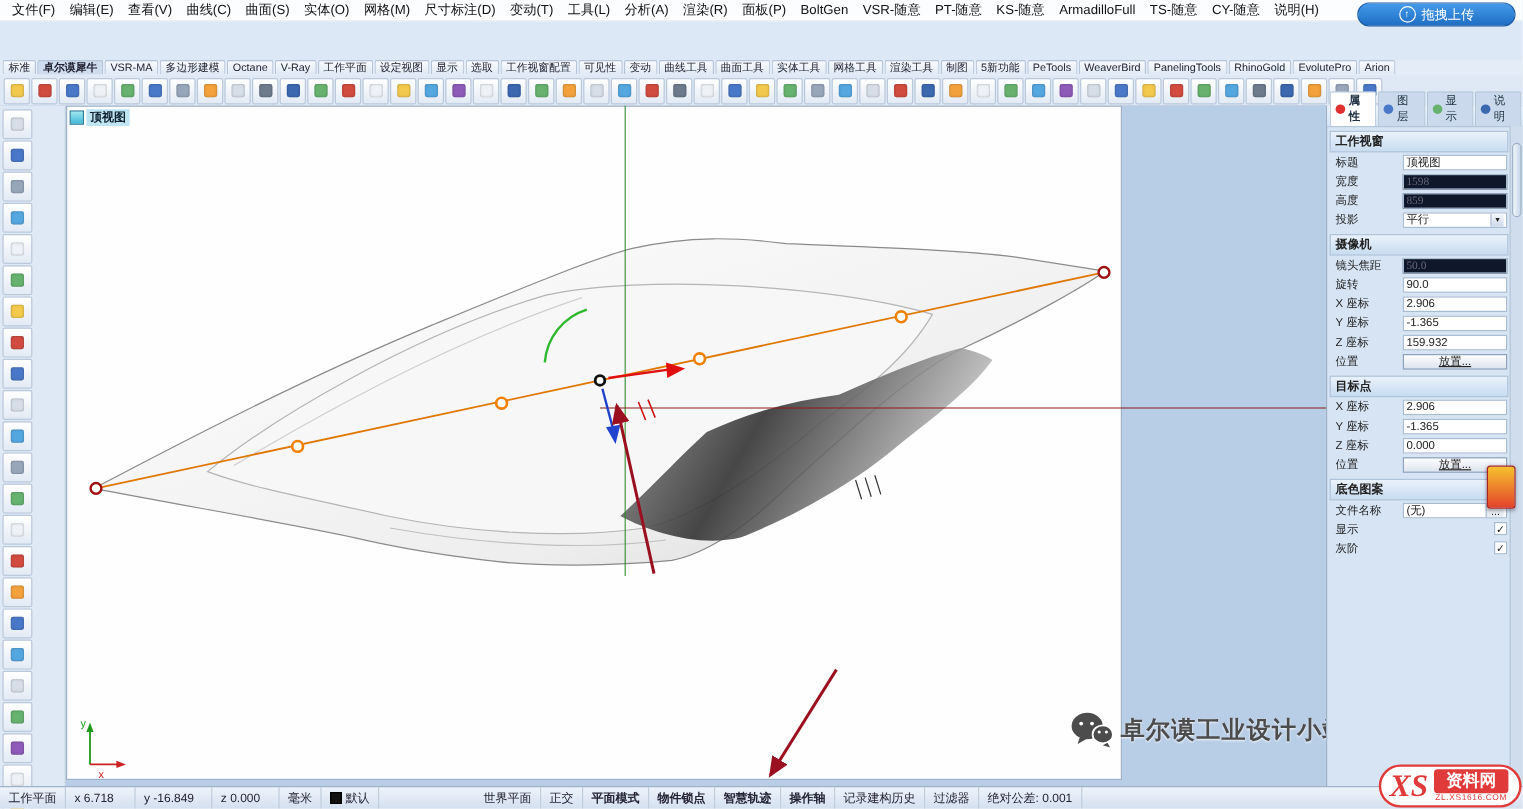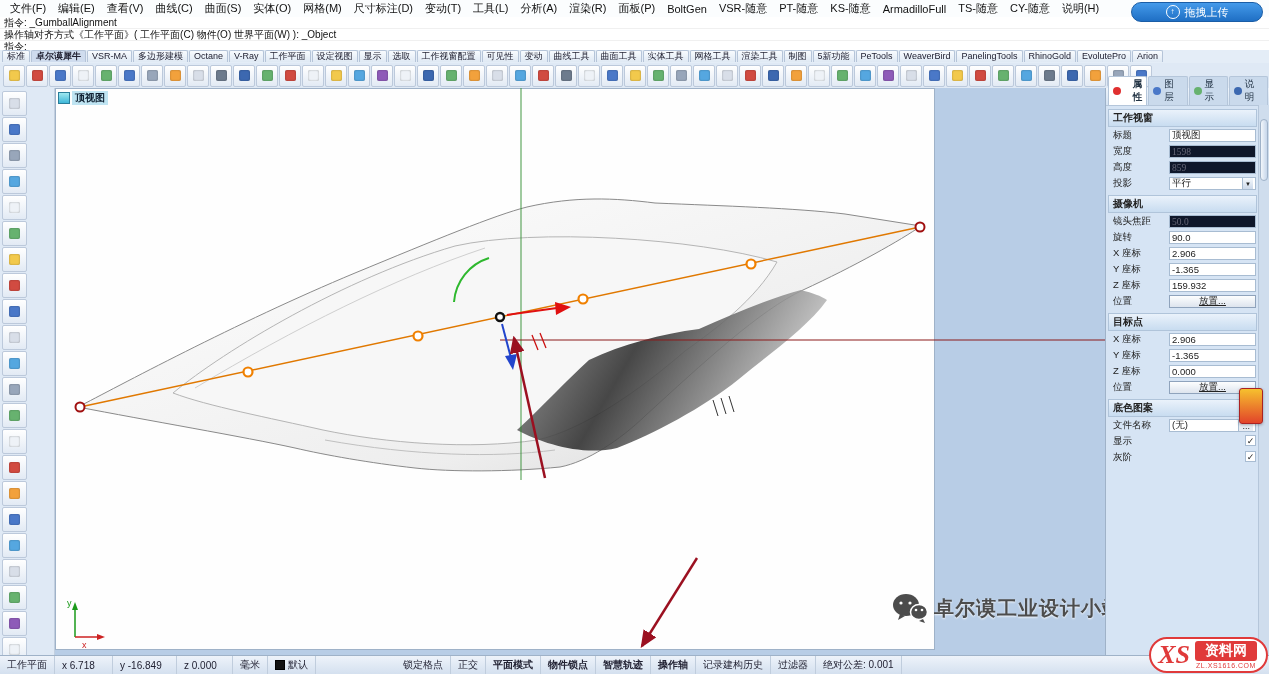--- a/index.html
+++ b/index.html
@@ -36,21 +36,21 @@
   svg.overlay{position:absolute;left:55px;top:88px;width:1050px;height:568px;pointer-events:none;z-index:4;}
 
   .vplabel{position:absolute;left:2px;top:2px;display:flex;align-items:center;gap:2px;font-size:10px;font-weight:bold;color:#123;z-index:5;}
   .vpicon{width:10px;height:10px;background:linear-gradient(#9fe8f0,#3fb7d8);border:1px solid #2a7e9a;}
   .vplabel .txt{background:#bfe4f2;padding:0 3px;}
 
   
   .panel{position:absolute;left:1105px;top:88px;width:164px;bottom:18px;background:#d6e4f4;border-left:1px solid #9fb2c8;box-sizing:border-box;z-index:10;}
   .ptabs{height:17px;display:flex;align-items:flex-end;background:linear-gradient(#eef4fb,#d6e4f4);border-bottom:1px solid #b5c6da;padding-left:2px;font-size:9.5px;}
   .ptab{display:flex;align-items:center;gap:3px;padding:1px 4px;border:1px solid #b5c6da;border-bottom:none;border-radius:2px 2px 0 0;background:#cadaec;margin-right:1px;color:#234;}
-  .ptab.active{background:#fff;font-weight:bold;text-align:right;}
+  .ptab.active{background:#fff;font-weight:bold;}
   .pticon{width:8px;height:8px;border-radius:50%;flex:none;}
   .pbody{position:absolute;left:0;top:17px;right:10px;bottom:0;overflow:hidden;padding-top:1px;}
   .phead{background:linear-gradient(#eaf2fb,#c8dcf0);border:1px solid #b0c4da;font-size:10px;font-weight:bold;color:#222;padding:1px 4px;margin:3px 2px 2px 2px;}
   .prow{display:flex;align-items:flex-start;height:15px;margin:1px 3px 1px 7px;font-size:9.5px;color:#222;}
   .plabel{width:56px;flex:none;white-space:nowrap;overflow:hidden;}
   .val{flex:1;height:13px;background:#fff;border:1px solid #a8bcd2;display:flex;align-items:center;padding:0 2px;overflow:hidden;box-sizing:border-box;}
   .vtext{white-space:nowrap;}
   .prow.readonly .val{background:#0f172a;color:#667;font-family:Liberation Serif, serif;}
   .prow.button .val{background:linear-gradient(#fdfefe,#dde4ee);border:1px solid #8fa3bc;justify-content:center;text-decoration:underline;}
   .prow.check .val{flex:0 0 11px;height:11px;margin-left:auto;justify-content:center;padding:0;font-size:9px;}
@@ -105,26 +105,20 @@
       <span class="menu-item">TS-随意</span>
       <span class="menu-item">CY-随意</span>
       <span class="menu-item">说明(H)</span>
     </div>
 
   <div class="upload-btn">
     <span class="up-icon">↑</span>
     <span>拖拽上传</span>
   </div>
 
-  <div class="cmdarea">
-
-  <div class="cmdline">指令: _GumballAlignment</div>
-      <div class="cmdline">操作轴对齐方式《工作平面》( 工作平面(C)  物件(O)  世界平面(W) ): _Object</div>
-      <div class="cmdline">指令:</div>
-    </div>
 
   <div class="tabbar">
 
   <span class="tab">标准</span>
       <span class="tab bold">卓尔谟犀牛</span>
       <span class="tab">VSR-MA</span>
       <span class="tab">多边形建模</span>
       <span class="tab">Octane</span>
       <span class="tab">V-Ray</span>
       <span class="tab">工作平面</span>
@@ -647,21 +641,21 @@
     <span class="sb-cell sb-y">y -16.849</span>
     <span class="sb-cell sb-z">z 0.000</span>
     <span class="sb-cell">毫米</span>
     <span class="sb-cell">
         <i class="sb-swatch"></i>
         <span>默认</span>
       </span>
     <span class="sb-gap"></span>
     <span class="sb-toggles">
 
-    <span class="sb-cell sb-toggle">锁定格点</span>
+    <span class="sb-cell sb-toggle">世界平面</span>
         <span class="sb-cell sb-toggle">正交</span>
         <span class="sb-cell sb-toggle bold">平面模式</span>
         <span class="sb-cell sb-toggle bold">物件锁点</span>
         <span class="sb-cell sb-toggle bold">智慧轨迹</span>
         <span class="sb-cell sb-toggle bold">操作轴</span>
         <span class="sb-cell sb-toggle">记录建构历史</span>
         <span class="sb-cell sb-toggle">过滤器</span>
       </span>
     <span class="sb-cell">绝对公差: 0.001</span>
   </div>

